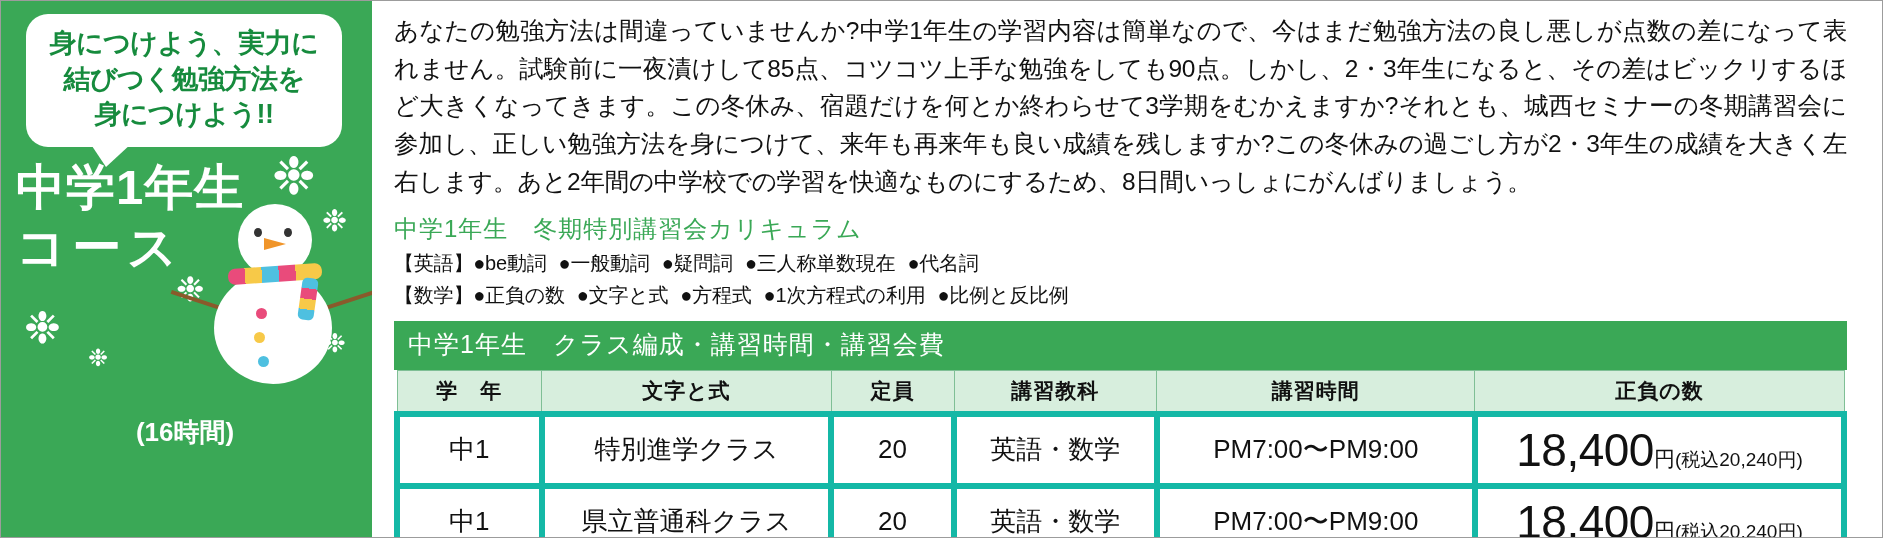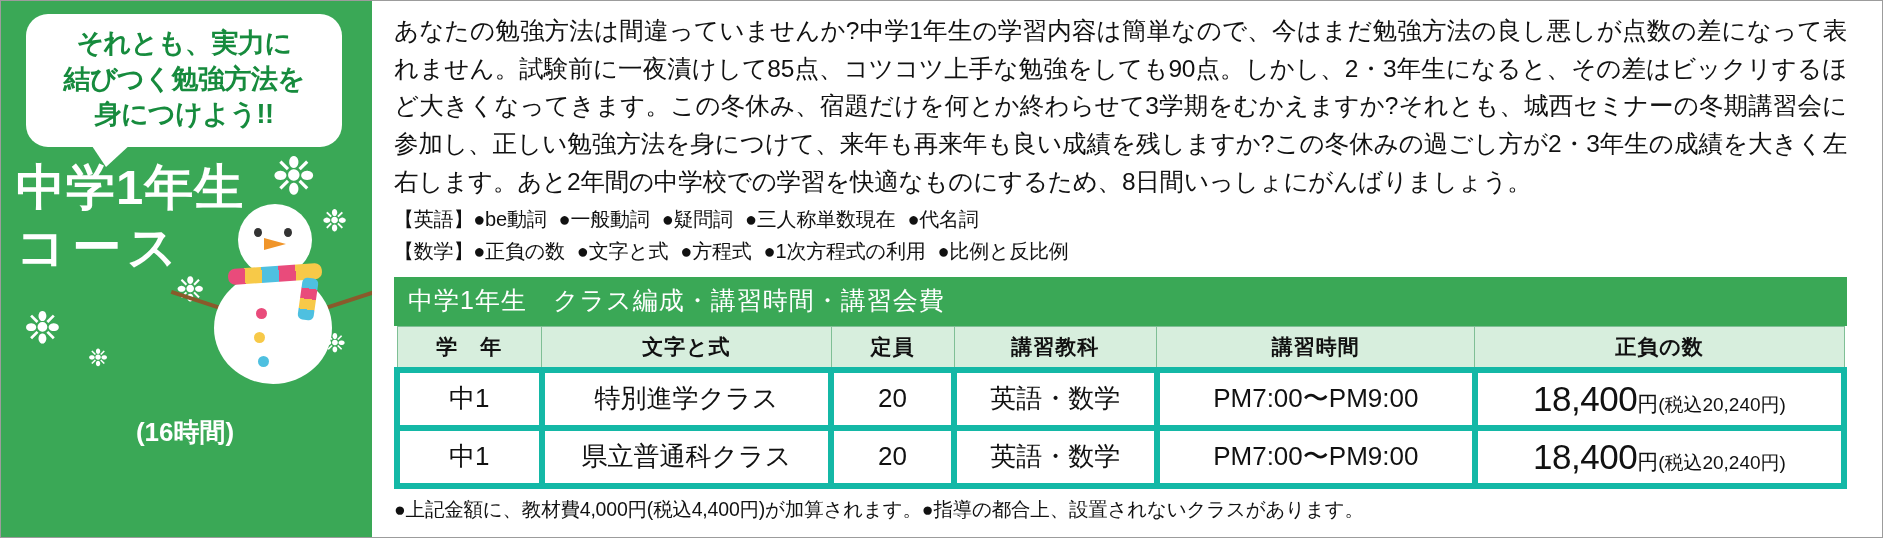--- a/index.html
+++ b/index.html
@@ -245,21 +245,21 @@
     border: 6px solid #14b8a6;
     font-size: 26px;
     text-align: center;
     padding: 6px 2px;
     color: #111111;
   }
   .fee-cell {
     white-space: nowrap;
   }
   .fee-num {
-    font-size: 35px;
+    font-size: 46px;
     letter-spacing: -0.5px;
     text-align: center;
   }
   .fee-yen { font-size: 21px; }
   .fee-tax { font-size: 19px; }
   .note {
     margin-top: 7px;
     font-size: 19.5px;
     color: #111111;
     letter-spacing: -0.2px;
@@ -280,21 +280,21 @@
   <div class="left-panel">
 
     <div class="flake" style="left:272px; top:150px; font-size:52px;">❉</div>
     <div class="flake" style="left:322px; top:206px; font-size:30px;">❉</div>
     <div class="flake" style="left:176px; top:272px; font-size:34px;">❉</div>
     <div class="flake" style="left:24px; top:306px; font-size:44px;">❉</div>
     <div class="flake" style="left:88px; top:346px; font-size:24px;">❉</div>
     <div class="flake" style="left:324px; top:330px; font-size:26px;">❉</div>
 
     <div class="callout">
-      <div class="callout-line">それとも、実力に</div>
+      <div class="callout-line">身につけよう、実力に</div>
       <div class="callout-line">結びつく勉強方法を</div>
       <div class="callout-line">身につけよう!!</div>
       <div class="callout-tail"></div>
     </div>
 
     <div class="course-title">
       <div class="l1">中学1年生</div>
       <div class="l2">コース</div>
     </div>
 
@@ -315,20 +315,21 @@
 
     <div class="days-box">
       <div class="days-sub">(16時間)</div>
     </div>
   </div>
 
   <div class="right">
 
     <div class="intro">あなたの勉強方法は間違っていませんか?中学1年生の学習内容は簡単なので、今はまだ勉強方法の良し悪しが点数の差になって表れません。試験前に一夜漬けして85点、コツコツ上手な勉強をしても90点。しかし、2・3年生になると、その差はビックリするほど大きくなってきます。この冬休み、宿題だけを何とか終わらせて3学期をむかえますか?それとも、城西セミナーの冬期講習会に参加し、正しい勉強方法を身につけて、来年も再来年も良い成績を残しますか?この冬休みの過ごし方が2・3年生の成績を大きく左右します。あと2年間の中学校での学習を快適なものにするため、8日間いっしょにがんばりましょう。</div>
 
+    <div class="curriculum-head">中学1年生　冬期特別講習会カリキュラム</div>
 
     <div class="subject-line">
       <span>【英語】</span><span>●be動詞</span><span class="sp"></span><span>●一般動詞</span><span class="sp"></span><span>●疑問詞</span><span class="sp"></span><span>●三人称単数現在</span><span class="sp"></span><span>●代名詞</span>
     </div>
 
     <div class="subject-line">
       <span>【数学】</span><span>●正負の数</span><span class="sp"></span><span>●文字と式</span><span class="sp"></span><span>●方程式</span><span class="sp"></span><span>●1次方程式の利用</span><span class="sp"></span><span>●比例と反比例</span>
     </div>
 
     <div class="table-title">中学1年生　クラス編成・講習時間・講習会費</div>

